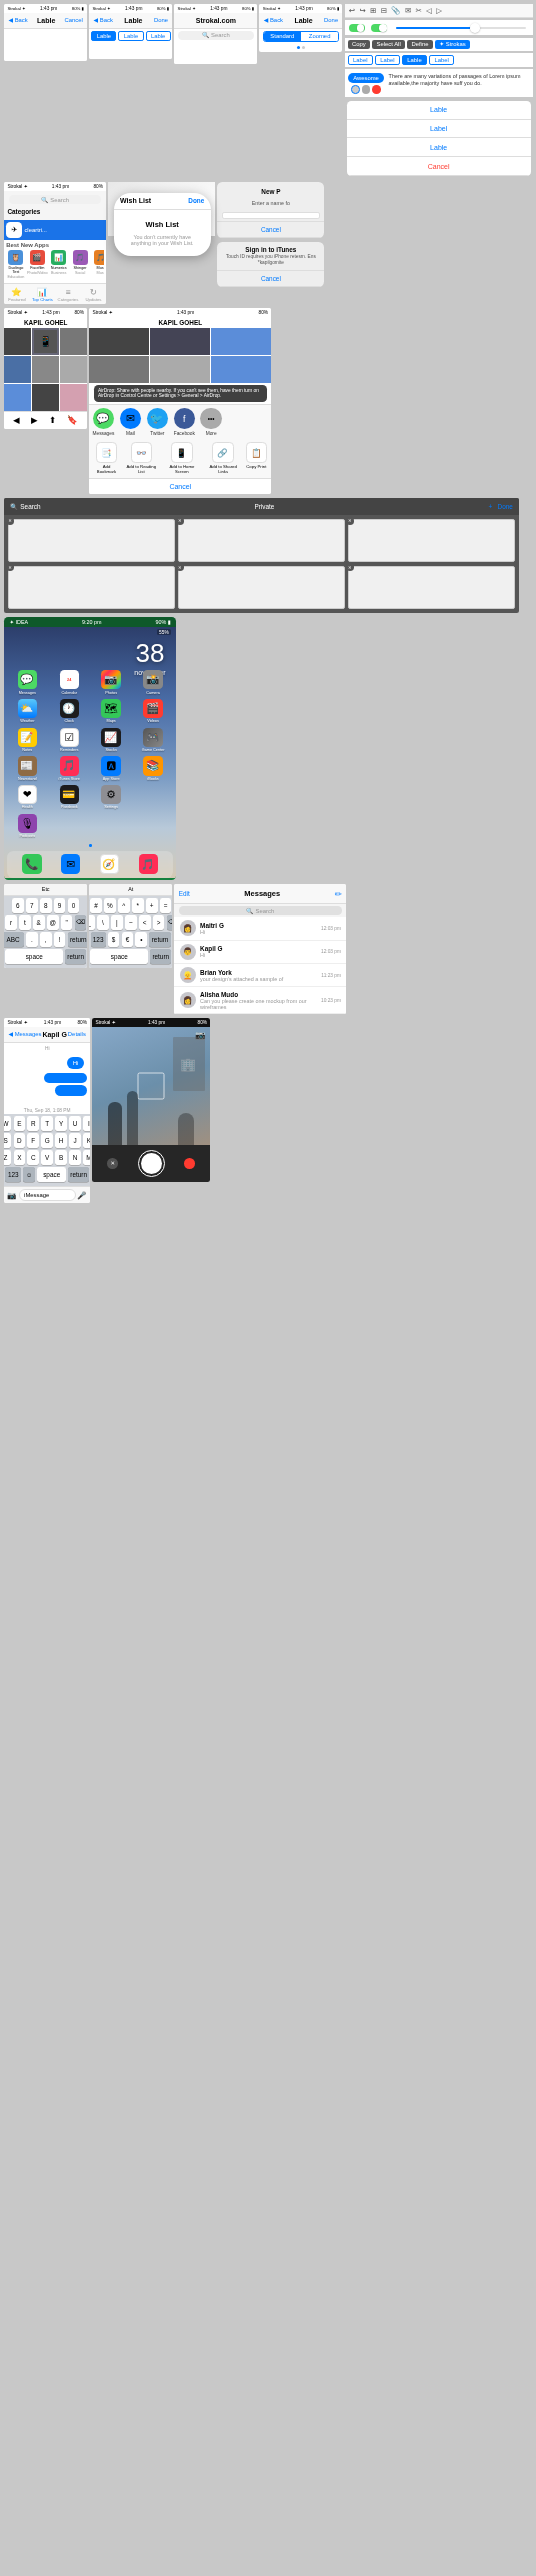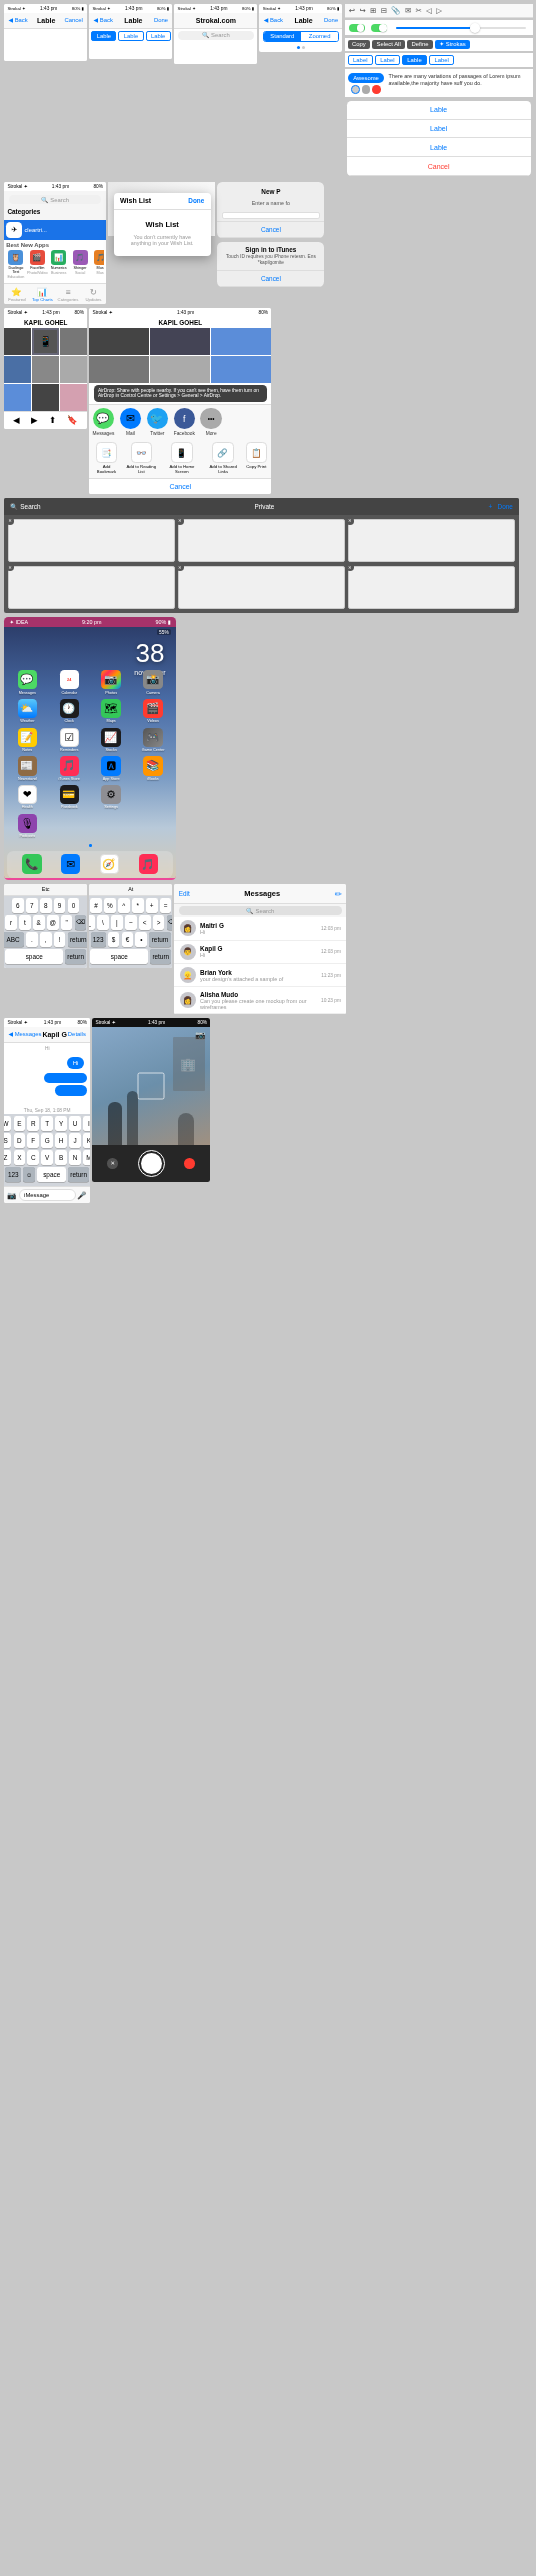--- a/index.html
+++ b/index.html
@@ -304,21 +304,21 @@
     .airdrop-bubble {
       background: rgba(0,0,0,0.75);
       color: #fff;
       border-radius: 4.3px;
       padding: 3.2px 4.3px;
       font-size: 4.8px;
       margin: 2.1px 4.3px;
     }
     .modal-box {
       background: #fff;
-      border-radius: 4px;
+      border-radius: 17px;
       overflow: hidden;
       box-shadow: 0 2.1px 10.7px rgba(0,0,0,0.3);
     }
     .modal-header {
       display: flex;
       justify-content: space-between;
       align-items: center;
       padding: 4.3px 6.4px;
       border-bottom: 0.5px solid #ddd;
       font-size: 7px;
@@ -942,21 +942,21 @@
           <div class="tab-close">✕</div>
         </div>
         <div class="tab-thumbnail">
           <div class="tab-close">✕</div>
         </div>
       </div>
     </div>
   </div>
 
   <div class="section-strip">
-    <div style="width:172px;background:#ec4899;border-radius:4.3px;overflow:hidden;">
+    <div style="width:172px;background:#15803d;border-radius:4.3px;overflow:hidden;">
 
       <div style="display:flex;justify-content:space-between;padding:2.1px 5.4px;background:rgba(0,0,0,0.3);color:#fff;font-size:5.4px;">
         <span>✦ IDEA</span>
         <span>9:20 pm</span>
         <span>90% ▮</span>
       </div>
 
       <div class="home-screen">
 
         <div style="position:absolute;top:5.4px;right:10.7px;text-align:right;">

